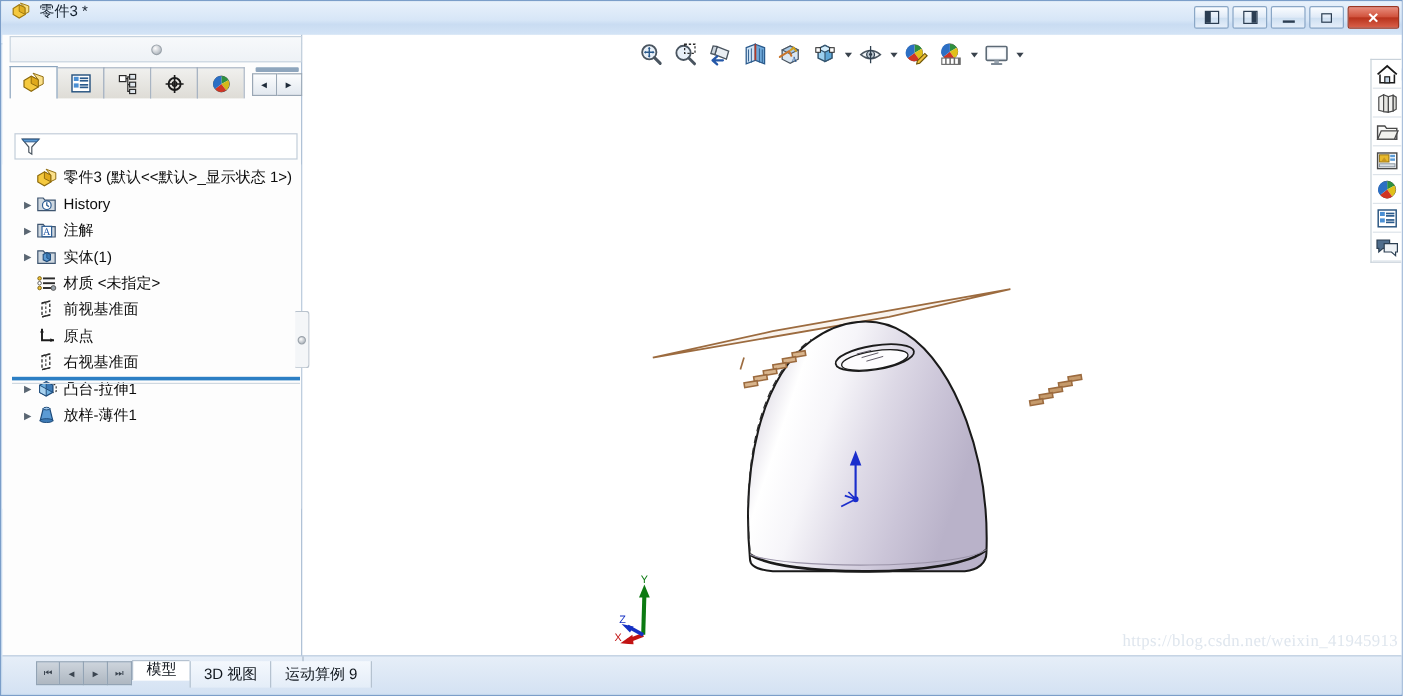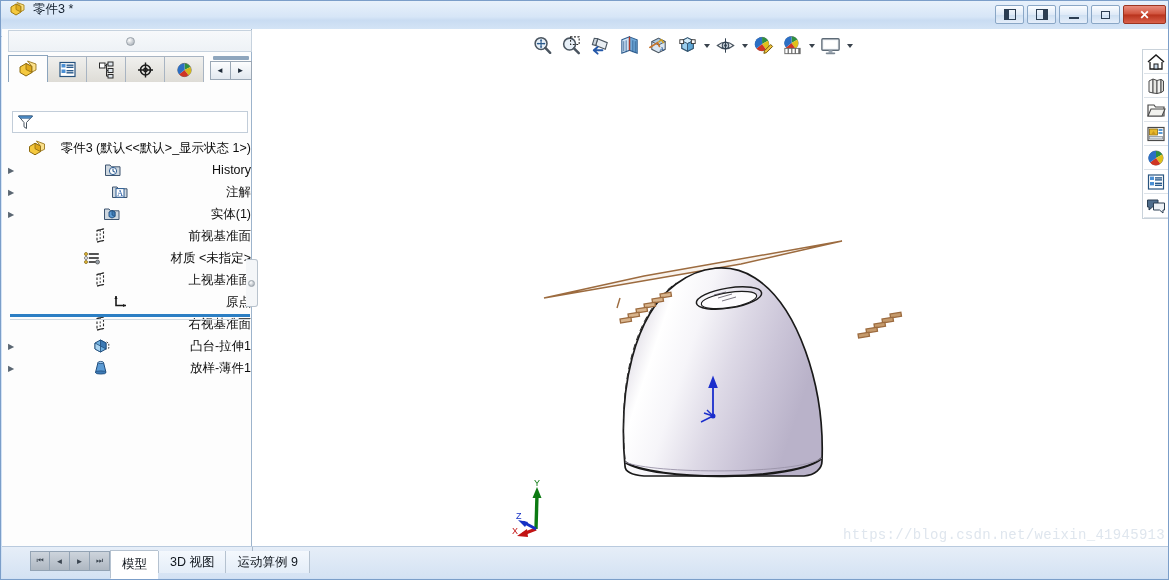--- a/index.html
+++ b/index.html
@@ -123,21 +123,21 @@
   }
 
   .tree {
     position: absolute; left: 0; top: 108px; width: 249px; height: 287px;
     background: #fdfdfd;
     font-size: 12.5px; color: #111;
     overflow: hidden;
   }
   .tree-row {
     display: flex; align-items: center; height: 22px;
-    padding-left: 2px; white-space: nowrap; cursor: default; justify-content: space-between;
+    padding-left: 14px; white-space: nowrap; cursor: default;
   }
   .tree-row.root { font-size: 12.5px; }
   .expander {
     width: 14px; height: 14px; flex: 0 0 auto;
     display: flex; align-items: center; justify-content: center;
     color: #5a6672; font-size: 8px;
   }
   .expander.empty { visibility: hidden; }
   .t-icon {
     width: 18px; height: 17px; flex: 0 0 auto; margin-right: 5px;
@@ -199,21 +199,21 @@
     background: #9fc0e4;
   }
 
   
   .triad { position: absolute; left: 258px; top: 448px; width: 44px; height: 60px; }
 
   
   .watermark {
     position: absolute; right: 4px; bottom: 4px;
     font-size: 14px; color: #dfe6ee; letter-spacing: 0.3px;
-    white-space: nowrap; font-family: Liberation Mono, monospace;
+    white-space: nowrap; font-family: Liberation Serif, serif;
     user-select: none;
   }
 
   
   .bottombar {
     position: absolute; left: 1px; bottom: 1px; width: 1167px; height: 32px;
     background: linear-gradient(#e6eef8, #d4e2f3);
     border-top: 1px solid #b9cade;
   }
   .btabs {
@@ -230,21 +230,21 @@
   .btab {
     padding: 0 11px; height: 22px; display: flex; align-items: center;
     font-size: 12.5px; color: #10161d; cursor: pointer;
     border-left: 1px solid #b5c2d0;
     background: linear-gradient(#f4f8fd, #e4edf8);
   }
   .btab.active {
     background: #ffffff;
     border-top: 1px solid #b5c2d0;
     border-bottom: 1px solid #ffffff;
-    margin-top: -1px; height: 29px; font-family: Liberation Mono, monospace;
+    margin-top: -1px; height: 17px; font-family: Liberation Mono, monospace;
   }
   .btab-spacer {
     width: 60px; border-left: 1px solid #b5c2d0;
   }
   .leader {
     position: absolute; left: 250px; top: 0; width: 1px; height: 8px; background: #a9b8c9;
   }
 </style>
 </head>
 <body>
@@ -395,33 +395,20 @@
             <path d="M9 4.5 L12 6 L12 10.5 L9 9 Z" fill="#3d7ab5" stroke="#1e4b7a" stroke-width="0.7"></path>
           </svg>
         </span>
         <span class="t-label">实体(1)</span>
       </div>
 
       <div class="tree-row">
         <span class="expander empty">▶</span>
         <span class="t-icon">
           <svg width="18" height="16" viewBox="0 0 18 16">
-            <path d="M5 2.5 L11.5 1 L11.5 12.5 L5 14 Z" fill="none" stroke="#2b2b2b" stroke-width="1.1" stroke-dasharray="2.6 1.8"></path>
-            <path d="M5 2.5 L11.5 1" stroke="#2b2b2b" stroke-width="1.1"></path>
-            <path d="M5 14 L11.5 12.5" stroke="#2b2b2b" stroke-width="1.1"></path>
-            <path d="M8.2 1.8 V13.2" stroke="#2b2b2b" stroke-width="0.9" stroke-dasharray="2 1.6"></path>
-          </svg>
-        </span>
-        <span class="t-label">前视基准面</span>
-      </div>
-
-      <div class="tree-row">
-        <span class="expander empty">▶</span>
-        <span class="t-icon">
-          <svg width="18" height="16" viewBox="0 0 18 16">
             <circle cx="3" cy="4" r="1.5" fill="#f0c23c" stroke="#6e5608" stroke-width="0.7"></circle>
             <circle cx="3" cy="8" r="1.5" fill="#ffffff" stroke="#4a4a4a" stroke-width="0.7"></circle>
             <circle cx="3" cy="12" r="1.5" fill="#f0c23c" stroke="#6e5608" stroke-width="0.7"></circle>
             <rect x="5.8" y="3.2" width="10" height="1.6" fill="#2b2b2b"></rect>
             <rect x="5.8" y="7.2" width="10" height="1.6" fill="#2b2b2b"></rect>
             <rect x="5.8" y="11.2" width="7" height="1.6" fill="#2b2b2b"></rect>
             <circle cx="14.5" cy="12" r="2" fill="#9aa3ab" stroke="#4a4a4a" stroke-width="0.7"></circle>
           </svg>
         </span>
         <span class="t-label">材质 &lt;未指定&gt;</span>
@@ -430,22 +417,23 @@
       <div class="tree-row">
         <span class="expander empty">▶</span>
         <span class="t-icon">
           <svg width="18" height="16" viewBox="0 0 18 16">
             <path d="M5 2.5 L11.5 1 L11.5 12.5 L5 14 Z" fill="none" stroke="#2b2b2b" stroke-width="1.1" stroke-dasharray="2.6 1.8"></path>
             <path d="M5 2.5 L11.5 1" stroke="#2b2b2b" stroke-width="1.1"></path>
             <path d="M5 14 L11.5 12.5" stroke="#2b2b2b" stroke-width="1.1"></path>
             <path d="M8.2 1.8 V13.2" stroke="#2b2b2b" stroke-width="0.9" stroke-dasharray="2 1.6"></path>
           </svg>
         </span>
-        <span class="t-label">上视基准面</span>
-      </div>
+        <span class="t-label">前视基准面</span>
+      </div>
+
 
       <div class="tree-row">
         <span class="expander empty">▶</span>
         <span class="t-icon">
           <svg width="18" height="16" viewBox="0 0 18 16">
             <path d="M5 2 V11.5 H15" stroke="#1b1b1b" stroke-width="1.6" fill="none"></path>
             <path d="M5 2 L3.4 5 H6.6 Z" fill="#1b1b1b"></path>
             <path d="M15 11.5 L12 9.9 V13.1 Z" fill="#1b1b1b"></path>
           </svg>
         </span>

